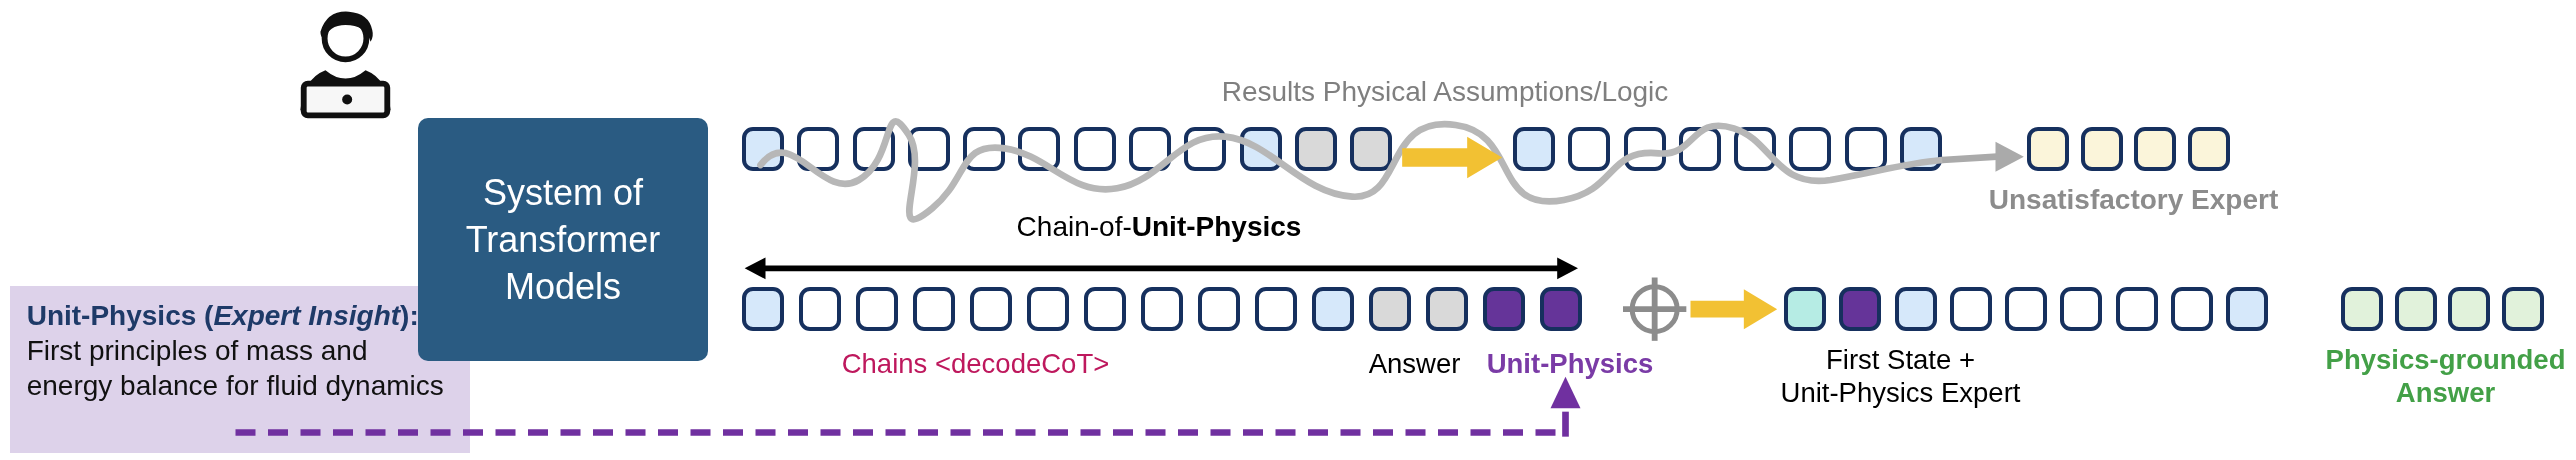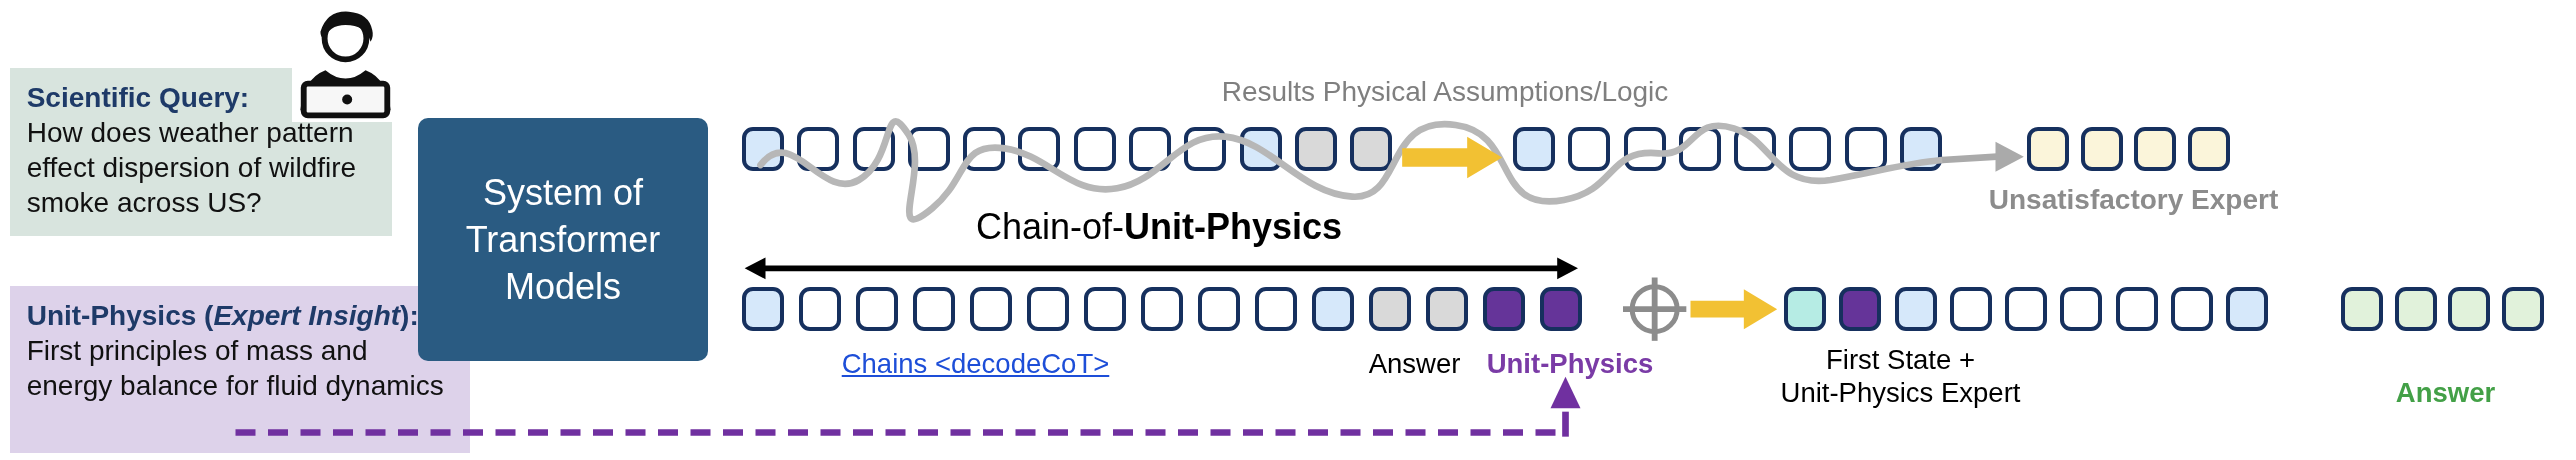--- a/index.html
+++ b/index.html
@@ -34,38 +34,35 @@
   .tok.white{background:var(--token-white);}
   .tok.gray{background:var(--token-gray);}
   .tok.purple{background:var(--token-purple);}
   .tok.teal{background:var(--token-teal);}
   .tok.cream{background:var(--token-cream);}
   .tok.green{background:var(--token-green);}
   
   .lbl{position:absolute;text-align:center;font-size:27.5px;line-height:33px;}
   .lbl-annotation{left:1195px;top:75px;width:500px;color:#7f7f7f;font-size:28px;}
   .lbl-unsat{left:1942px;top:183px;width:383px;color:var(--label-gray);font-weight:bold;font-size:28px;}
-  .lbl-title{left:867px;top:210px;width:584px;color:#000;font-size:36px;}
+  .lbl-title{left:867px;top:210px;width:584px;color:#000;font-size:28px;}
   .lbl-title b{font-weight:bold;}
-  .lbl-chains{left:767px;top:347px;width:417px;color:#1d4ed8;text-decoration:underline;}
+  .lbl-chains{left:767px;top:347px;width:417px;color:#be185d;}
   .lbl-answer{left:1331px;top:347px;width:167px;color:#000;}
   .lbl-up{left:1466px;top:347px;width:208px;color:var(--label-purple);font-weight:bold;}
   .lbl-combined{left:1709px;top:343px;width:383px;color:#000;}
   .lbl-grounded{left:2293px;top:343px;width:305px;color:var(--label-green);font-weight:bold;}
   
   .overlay{position:absolute;left:0;top:0;width:2576px;height:460px;pointer-events:none;}
 </style>
 </head>
 <body>
 
 <div id="canvas">
 
-  <div class="panel panel-query">
-    <span class="ttl">Scientific Query:</span><span>How does weather pattern effect dispersion of wildfire smoke across US?</span>
-  </div>
 
   <div class="panel panel-insight">
     <b>Unit-Physics (</b><b><i>Expert Insight</i></b><b>):</b><span> First principles of mass and energy balance for fluid dynamics</span>
   </div>
 
   <div class="person">
     <svg width="107" height="117" viewBox="0 0 128 140">
       <circle cx="64" cy="40" r="25" fill="#ffffff" stroke="#101010" stroke-width="7"></circle>
       <path d="M 34 32 Q 42 6 68 8 Q 92 10 96 30 Q 98 38 94 44 Q 88 24 64 24 Q 44 24 38 42 Q 34 38 34 32 Z" fill="#101010"></path>
       <path d="M 10 126 Q 14 88 40 78 Q 64 98 88 78 Q 114 88 118 126 Z" fill="#101010"></path>
@@ -151,21 +148,21 @@
     <span>Unit-Physics Expert</span>
   </div>
 
   <div class="tokrow g14" style="left:2341px;top:287px;">
       <div class="tok green"></div>
       <div class="tok green"></div>
       <div class="tok green"></div>
       <div class="tok green"></div>
     </div>
   <div class="lbl lbl-grounded">
-    <br>
+    <span>Physics-grounded</span><br>
     <span>Answer</span>
   </div>
 
   <svg class="overlay" viewBox="0 0 3090 552">
 
     <path d="M 912 198
          C 950 148 985 242 1030 216
          C 1075 190 1058 112 1090 162
          C 1116 202 1060 298 1118 250
          C 1162 214 1150 170 1205 178

